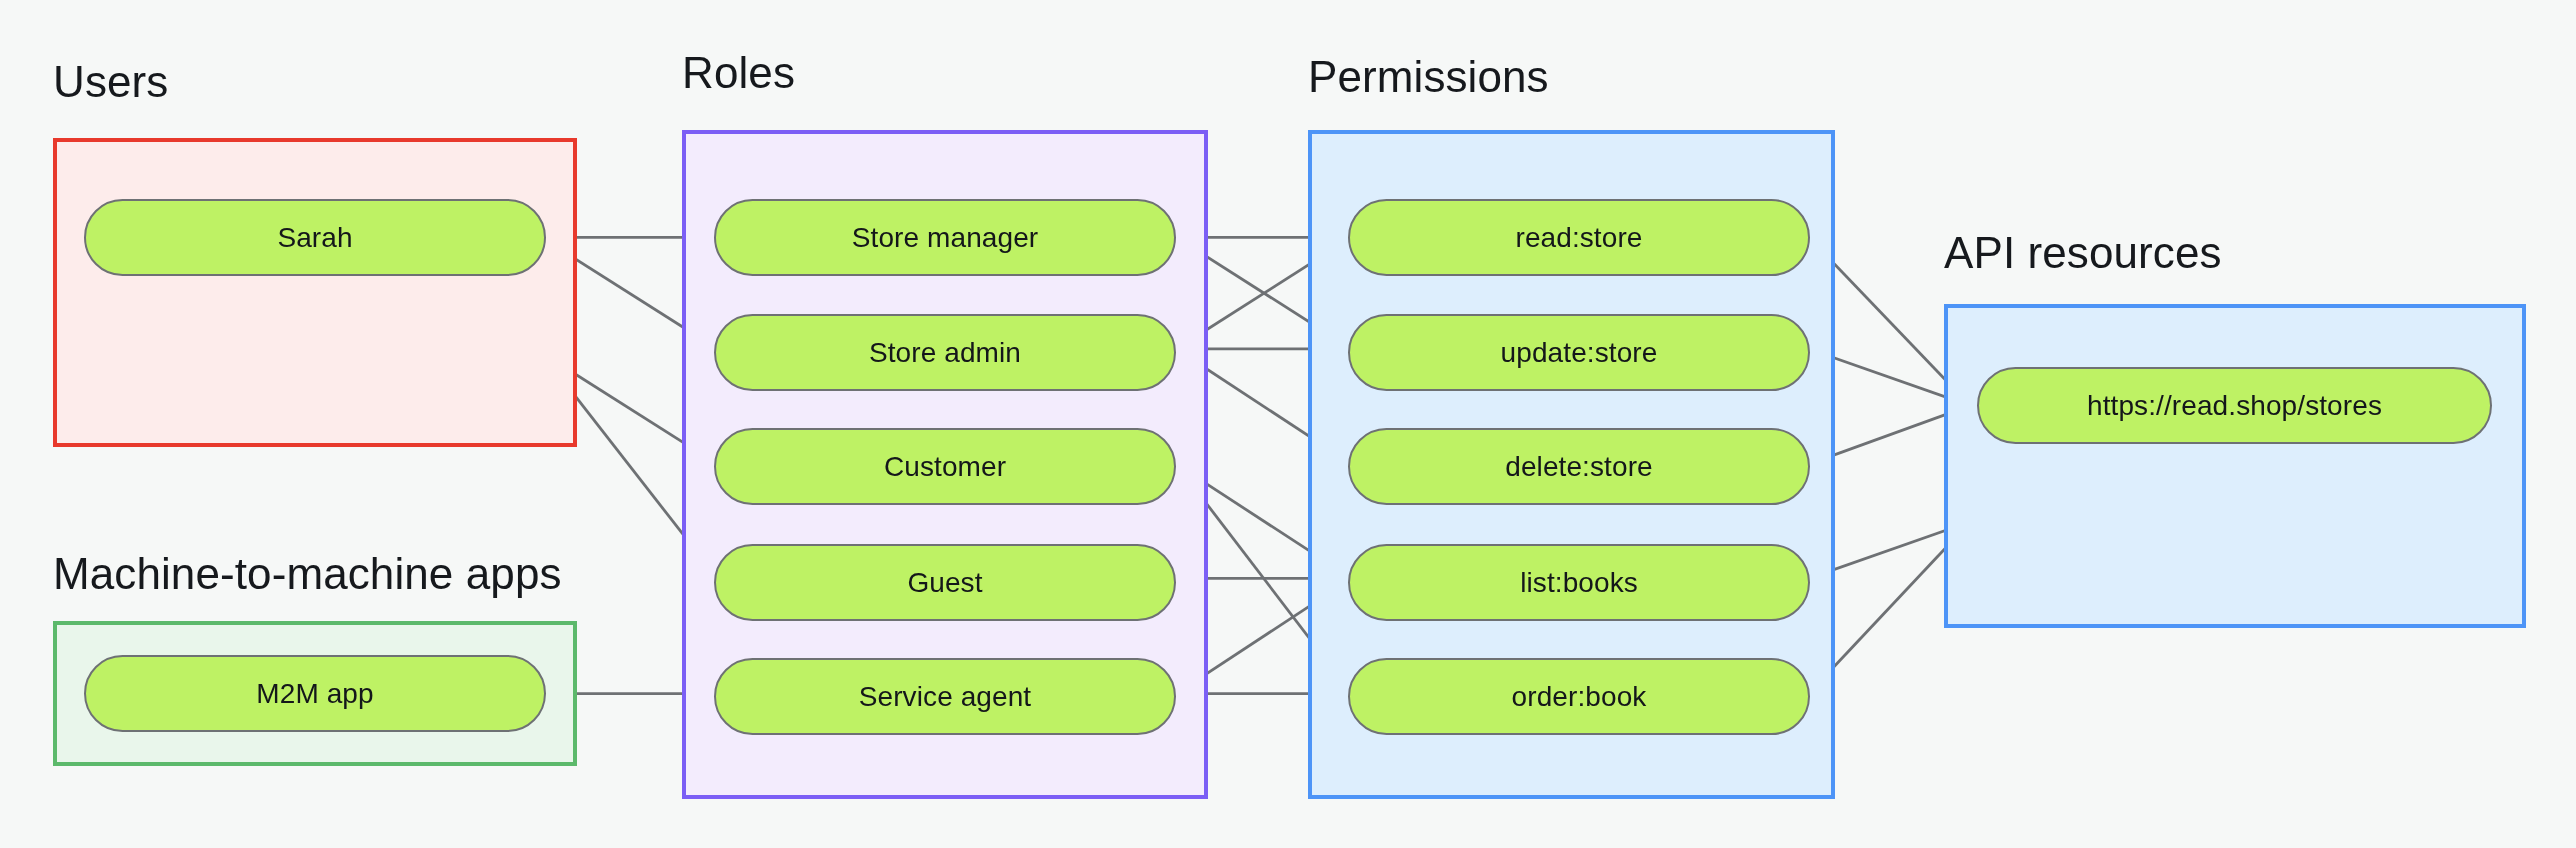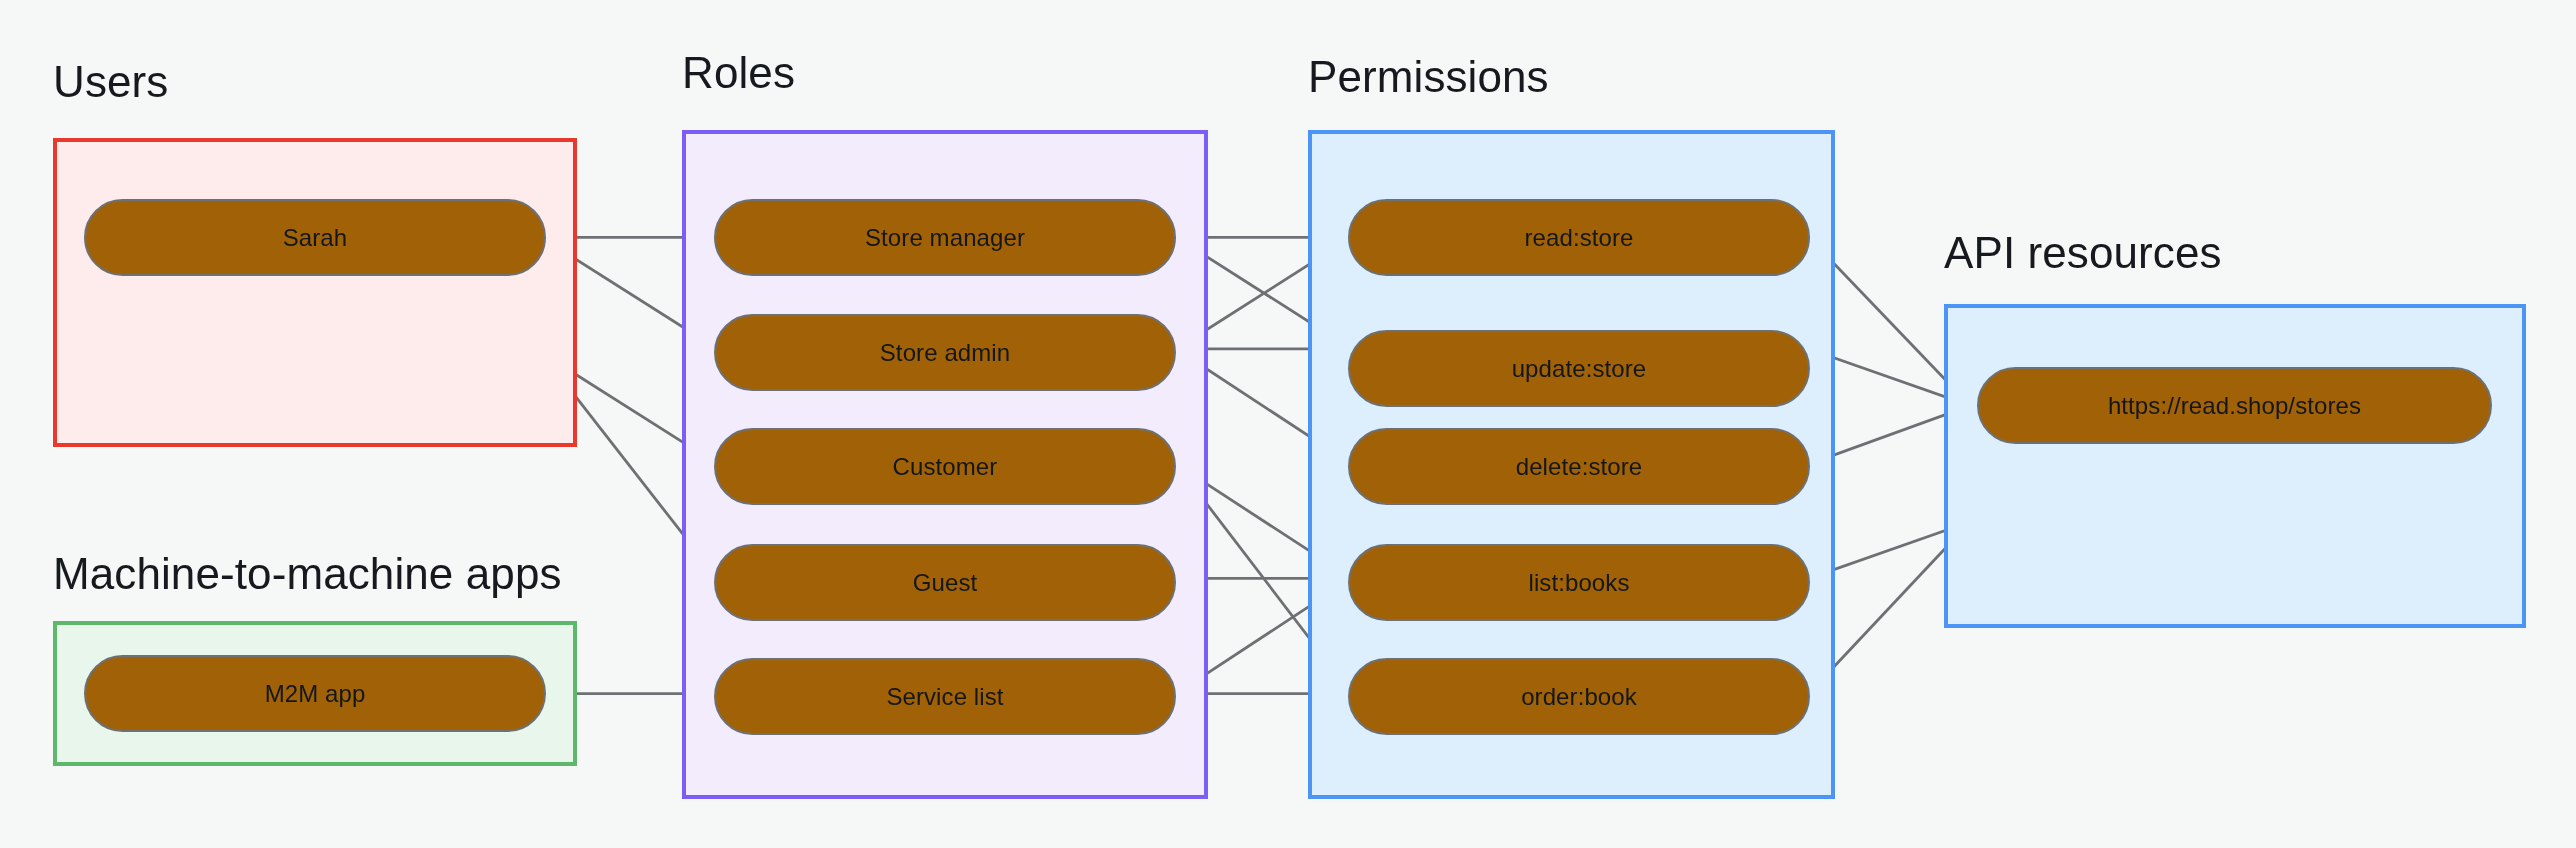--- a/index.html
+++ b/index.html
@@ -38,28 +38,28 @@
   .g-users        { border-color: #e8392c; background: #fdeceb; }
   .g-m2m          { border-color: #5cb96b; background: #e9f6eb; }
   .g-roles        { border-color: #7b5ef5; background: #f3ecfd; }
   .g-permissions  { border-color: #4d94f7; background: #ddeefd; }
   .g-api          { border-color: #4d94f7; background: #ddeefd; }
 
   
   .node {
     position: absolute;
     box-sizing: border-box;
-    background: #a16207;
+    background: #bef264;
     border: 2.6px solid #6e7174;
     border-radius: 872px;
     display: flex;
     align-items: center;
     justify-content: center;
     color: #14171a;
-    font-size: 24px;
+    font-size: 28px;
     letter-spacing: 0.1px;
     white-space: nowrap;
   }
 
   
   #edges {
     position: absolute;
     left: 0;
     top: 0;
     width: 2576px;
@@ -122,26 +122,26 @@
   <div class="group-title" style="left:53px; top:552px;">Machine-to-machine apps</div>
   <div class="group g-m2m" style="left:53px; top:621px; width:524px; height:145px;"></div>
   <div class="node" style="left:84px; top:655px; width:462px; height:77px;">M2M app</div>
 
   <div class="group-title" style="left:682px; top:39px;margin-top:12px;">Roles</div>
   <div class="group g-roles" style="left:682px; top:130px; width:526px; height:669px;"></div>
   <div class="node" style="left:714px; top:199px; width:462px; height:77px;">Store manager</div>
   <div class="node" style="left:714px; top:314px; width:462px; height:77px;">Store admin</div>
   <div class="node" style="left:714px; top:428px; width:462px; height:77px;">Customer</div>
   <div class="node" style="left:714px; top:544px; width:462px; height:77px;">Guest</div>
-  <div class="node" style="left:714px; top:658px; width:462px; height:77px;">Service list</div>
+  <div class="node" style="left:714px; top:658px; width:462px; height:77px;">Service agent</div>
 
   <div class="group-title" style="left:1308px; top:55px;">Permissions</div>
   <div class="group g-permissions" style="left:1308px; top:130px; width:527px; height:669px;"></div>
   <div class="node" style="left:1348px; top:199px; width:462px; height:77px;">read:store</div>
-  <div class="node" style="left:1348px; top:314px; width:462px; height:77px;margin-top:16px;">update:store</div>
+  <div class="node" style="left:1348px; top:314px; width:462px; height:77px;">update:store</div>
   <div class="node" style="left:1348px; top:428px; width:462px; height:77px;">delete:store</div>
   <div class="node" style="left:1348px; top:544px; width:462px; height:77px;">list:books</div>
   <div class="node" style="left:1348px; top:658px; width:462px; height:77px;">order:book</div>
 
   <div class="group-title" style="left:1944px; top:231px;">API resources</div>
   <div class="group g-api" style="left:1944px; top:304px; width:582px; height:324px;"></div>
   <div class="node" style="left:1977px; top:367px; width:515px; height:77px;">https://read.shop/stores</div>
 
 </div>
 

